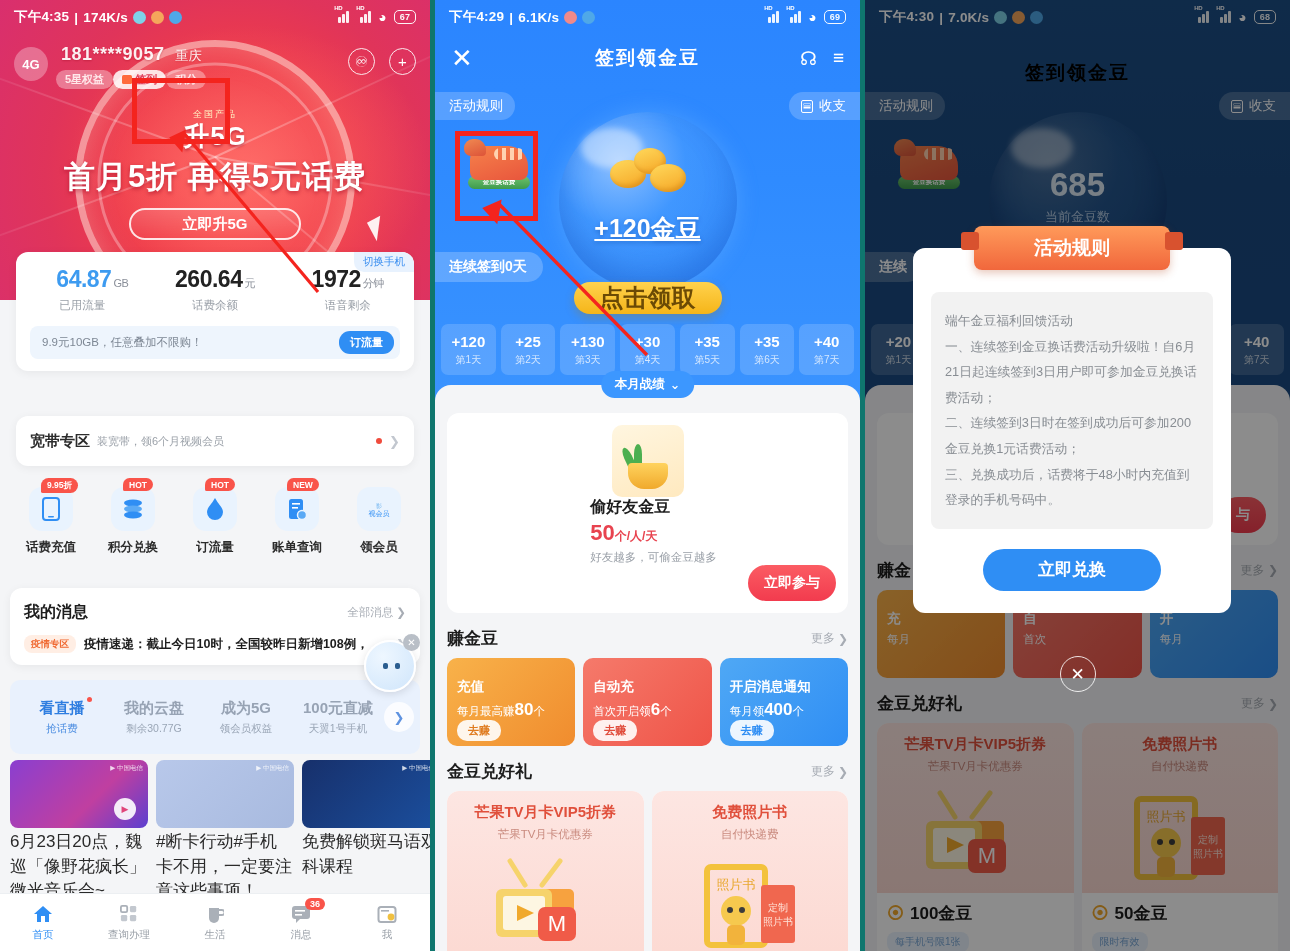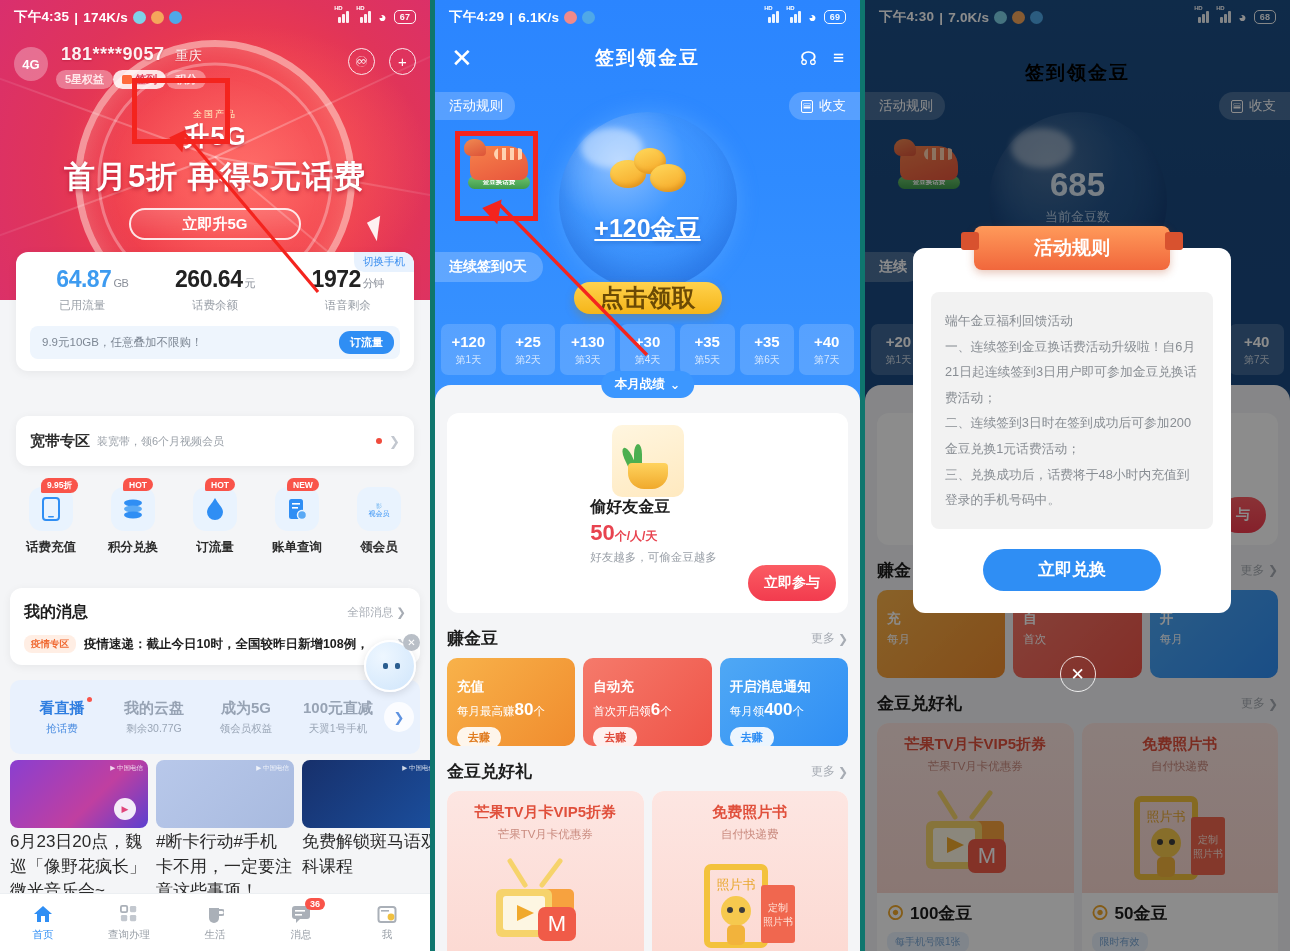--- a/index.html
+++ b/index.html
@@ -230,21 +230,21 @@
   .steal-btn { margin-left:auto; background:linear-gradient(180deg,#fb5c63,#f23b4e); color:#fff;
     font-size:14px; font-weight:bold; border-radius:18px; padding:9px 16px; flex:0 0 auto; }
   .sec-head { display:flex; align-items:center; margin:14px 12px 8px; }
   .sec-head .t { font-size:17px; font-weight:bold; color:#1d1d1d; }
   .sec-head .m { margin-left:auto; font-size:12px; color:#a7acb4; display:flex; align-items:center; gap:3px;}
   .earn { display:flex; gap:8px; margin:0 12px; }
   .ecard { flex:1; height:88px; border-radius:10px; padding:20px 10px; position:relative; overflow:hidden; color:#fff; }
   .ecard .t1 { font-size:13.5px; font-weight:bold; }
   .ecard .t2 { font-size:11.5px; margin-top:4px; }
   .ecard .t2 b { font-size:17px; }
-  .ecard .go { margin-top:7px; display:inline-block; background:rgba(255,255,255,.9); color:#e07c20;
+  .ecard .go { display:inline-block; background:rgba(255,255,255,.9); color:#e07c20;
     font-size:11px; font-weight:bold; border-radius:10px; padding:3px 11px; }
   .gifts { display:flex; gap:8px; margin:8px 12px 0; }
   .gcard { flex:1; background:#fff; border-radius:12px; overflow:hidden; }
   .gcard .top { height:170px; background:linear-gradient(180deg,#fde6e2,#fcd9d2); text-align:center; padding-top:12px; position:relative;}
   .gcard .gt { font-size:15px; font-weight:bold; color:#e0503c; }
   .gcard .gs { font-size:11.5px; color:#c98a7e; margin-top:5px; }
   .gcard .bot { padding:9px 10px 11px; }
   .gcard .price { font-size:17px; font-weight:bold; color:#1d1d1d; display:flex; align-items:center; gap:6px;}
   .gcard .lim { margin-top:7px; display:inline-block; background:#eaf3fd; color:#7aa7d6;
     font-size:10px; border-radius:8px; padding:3px 8px; }

